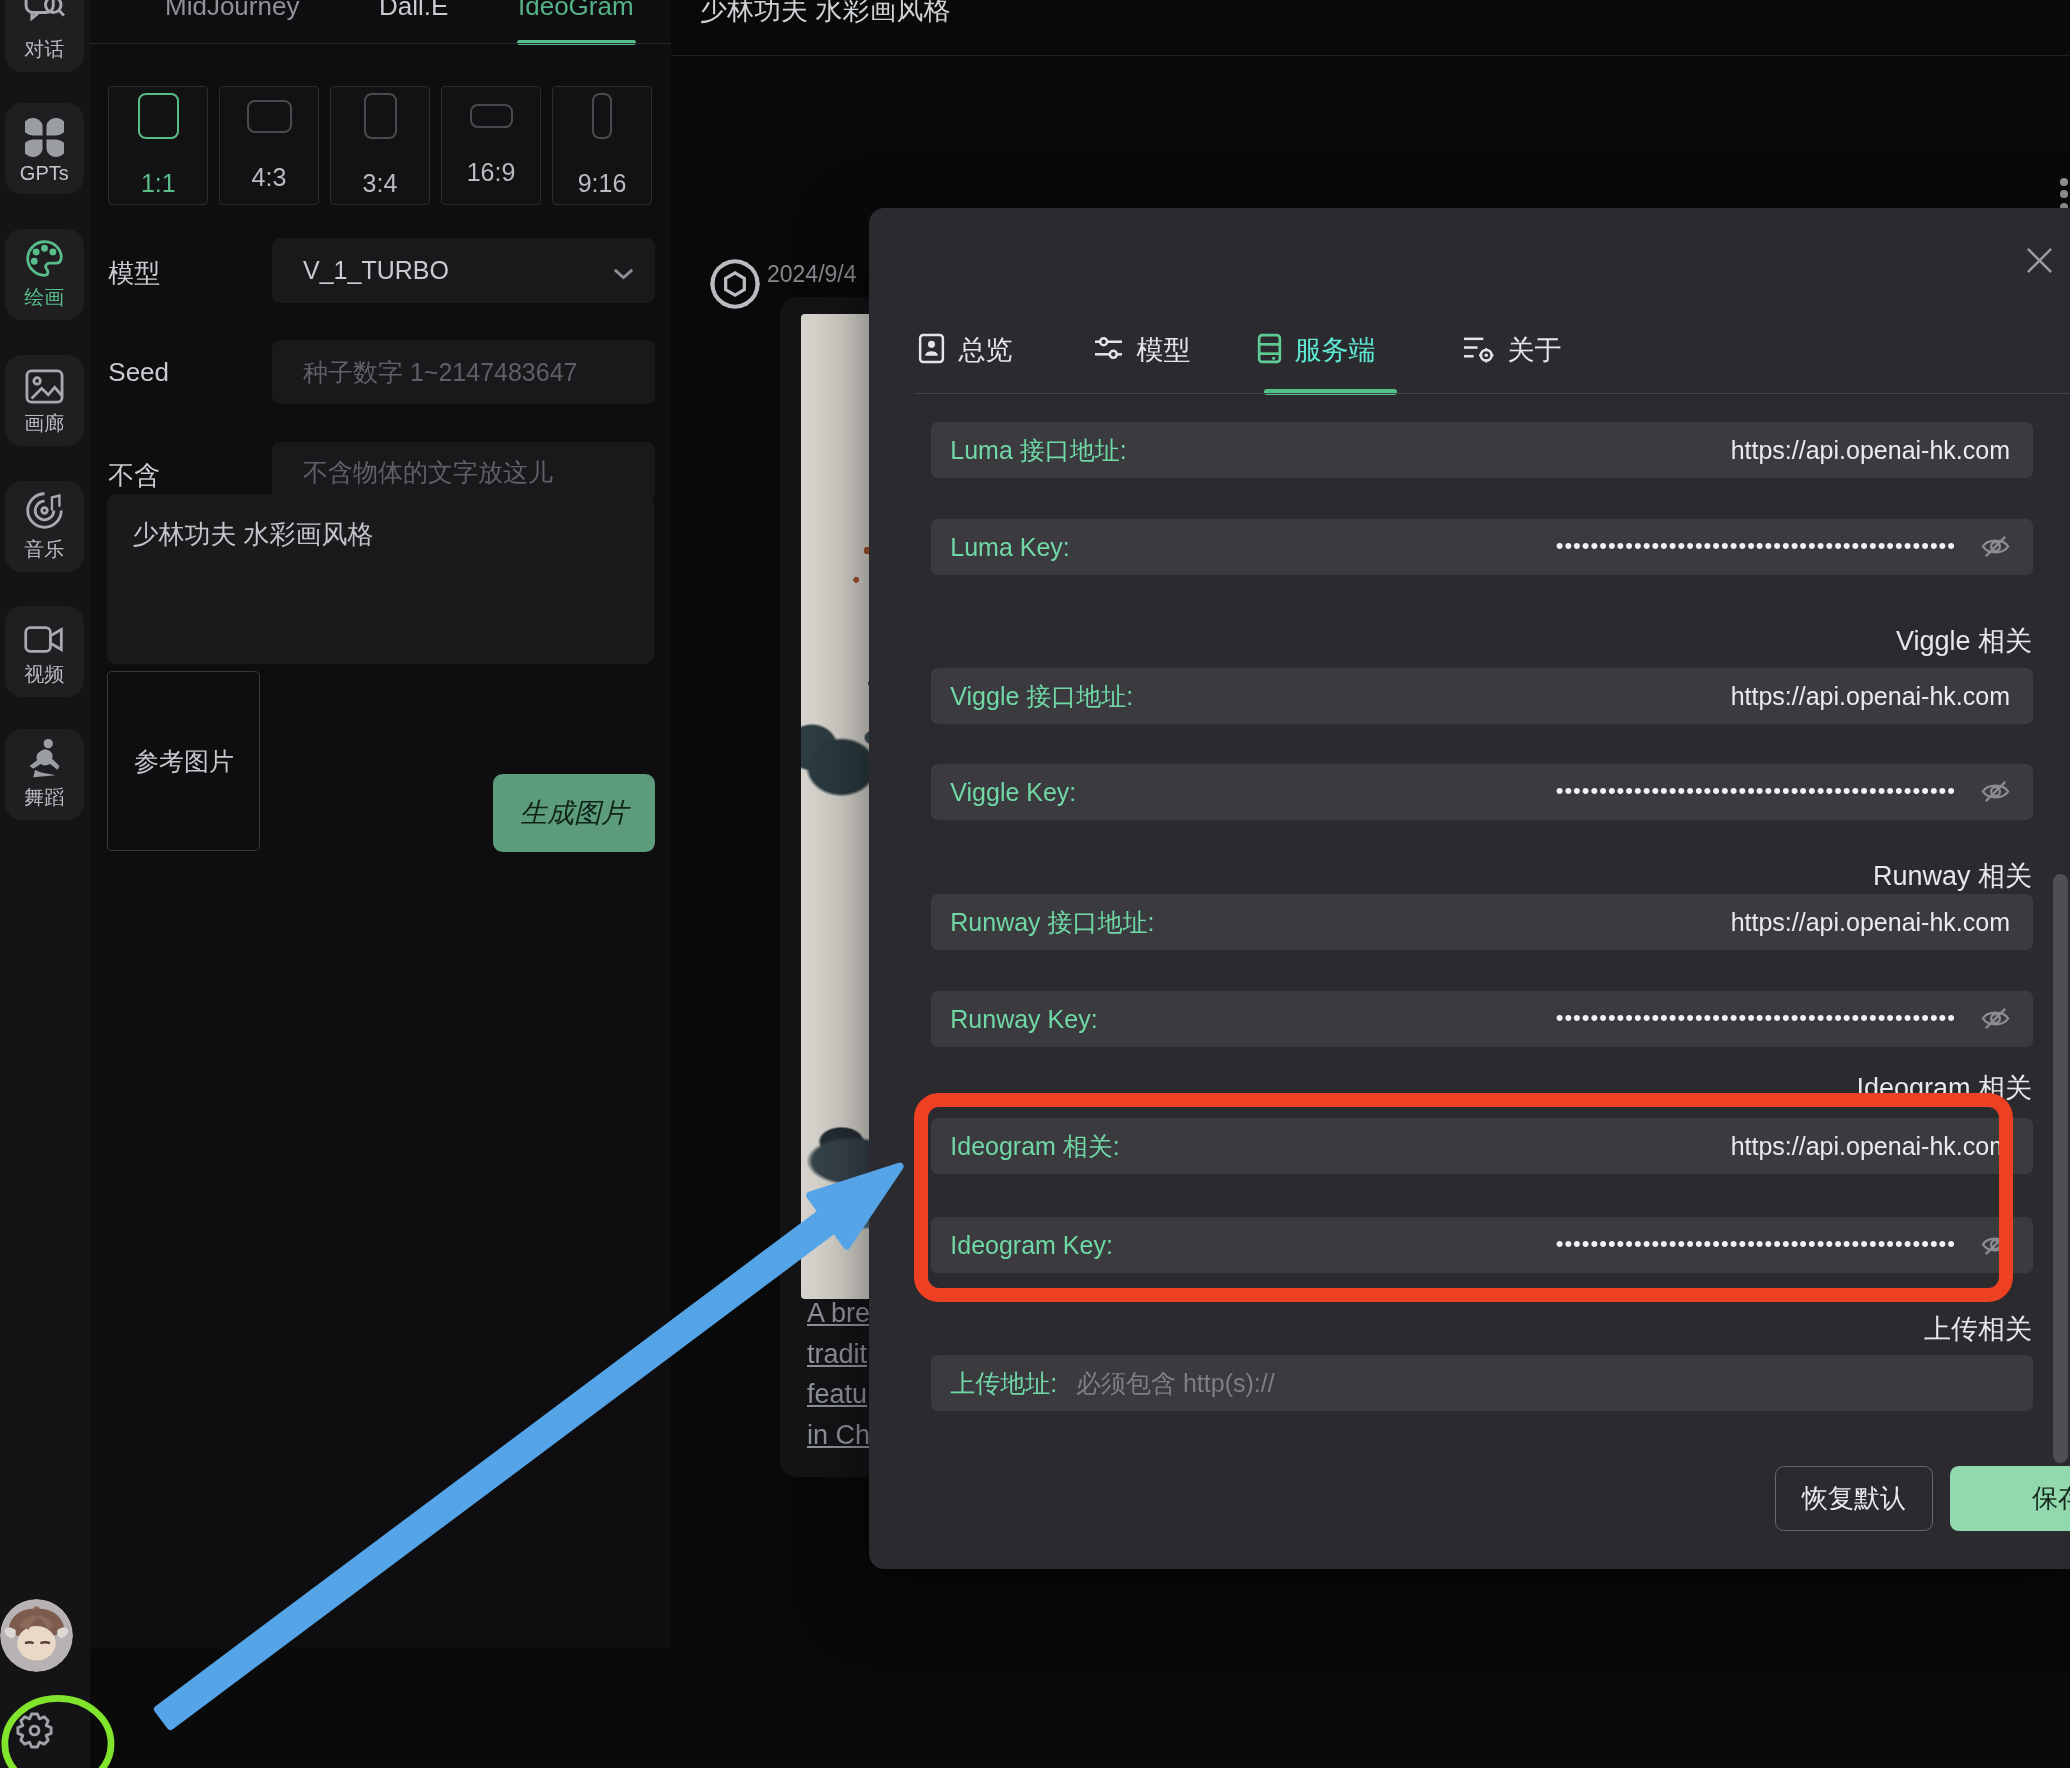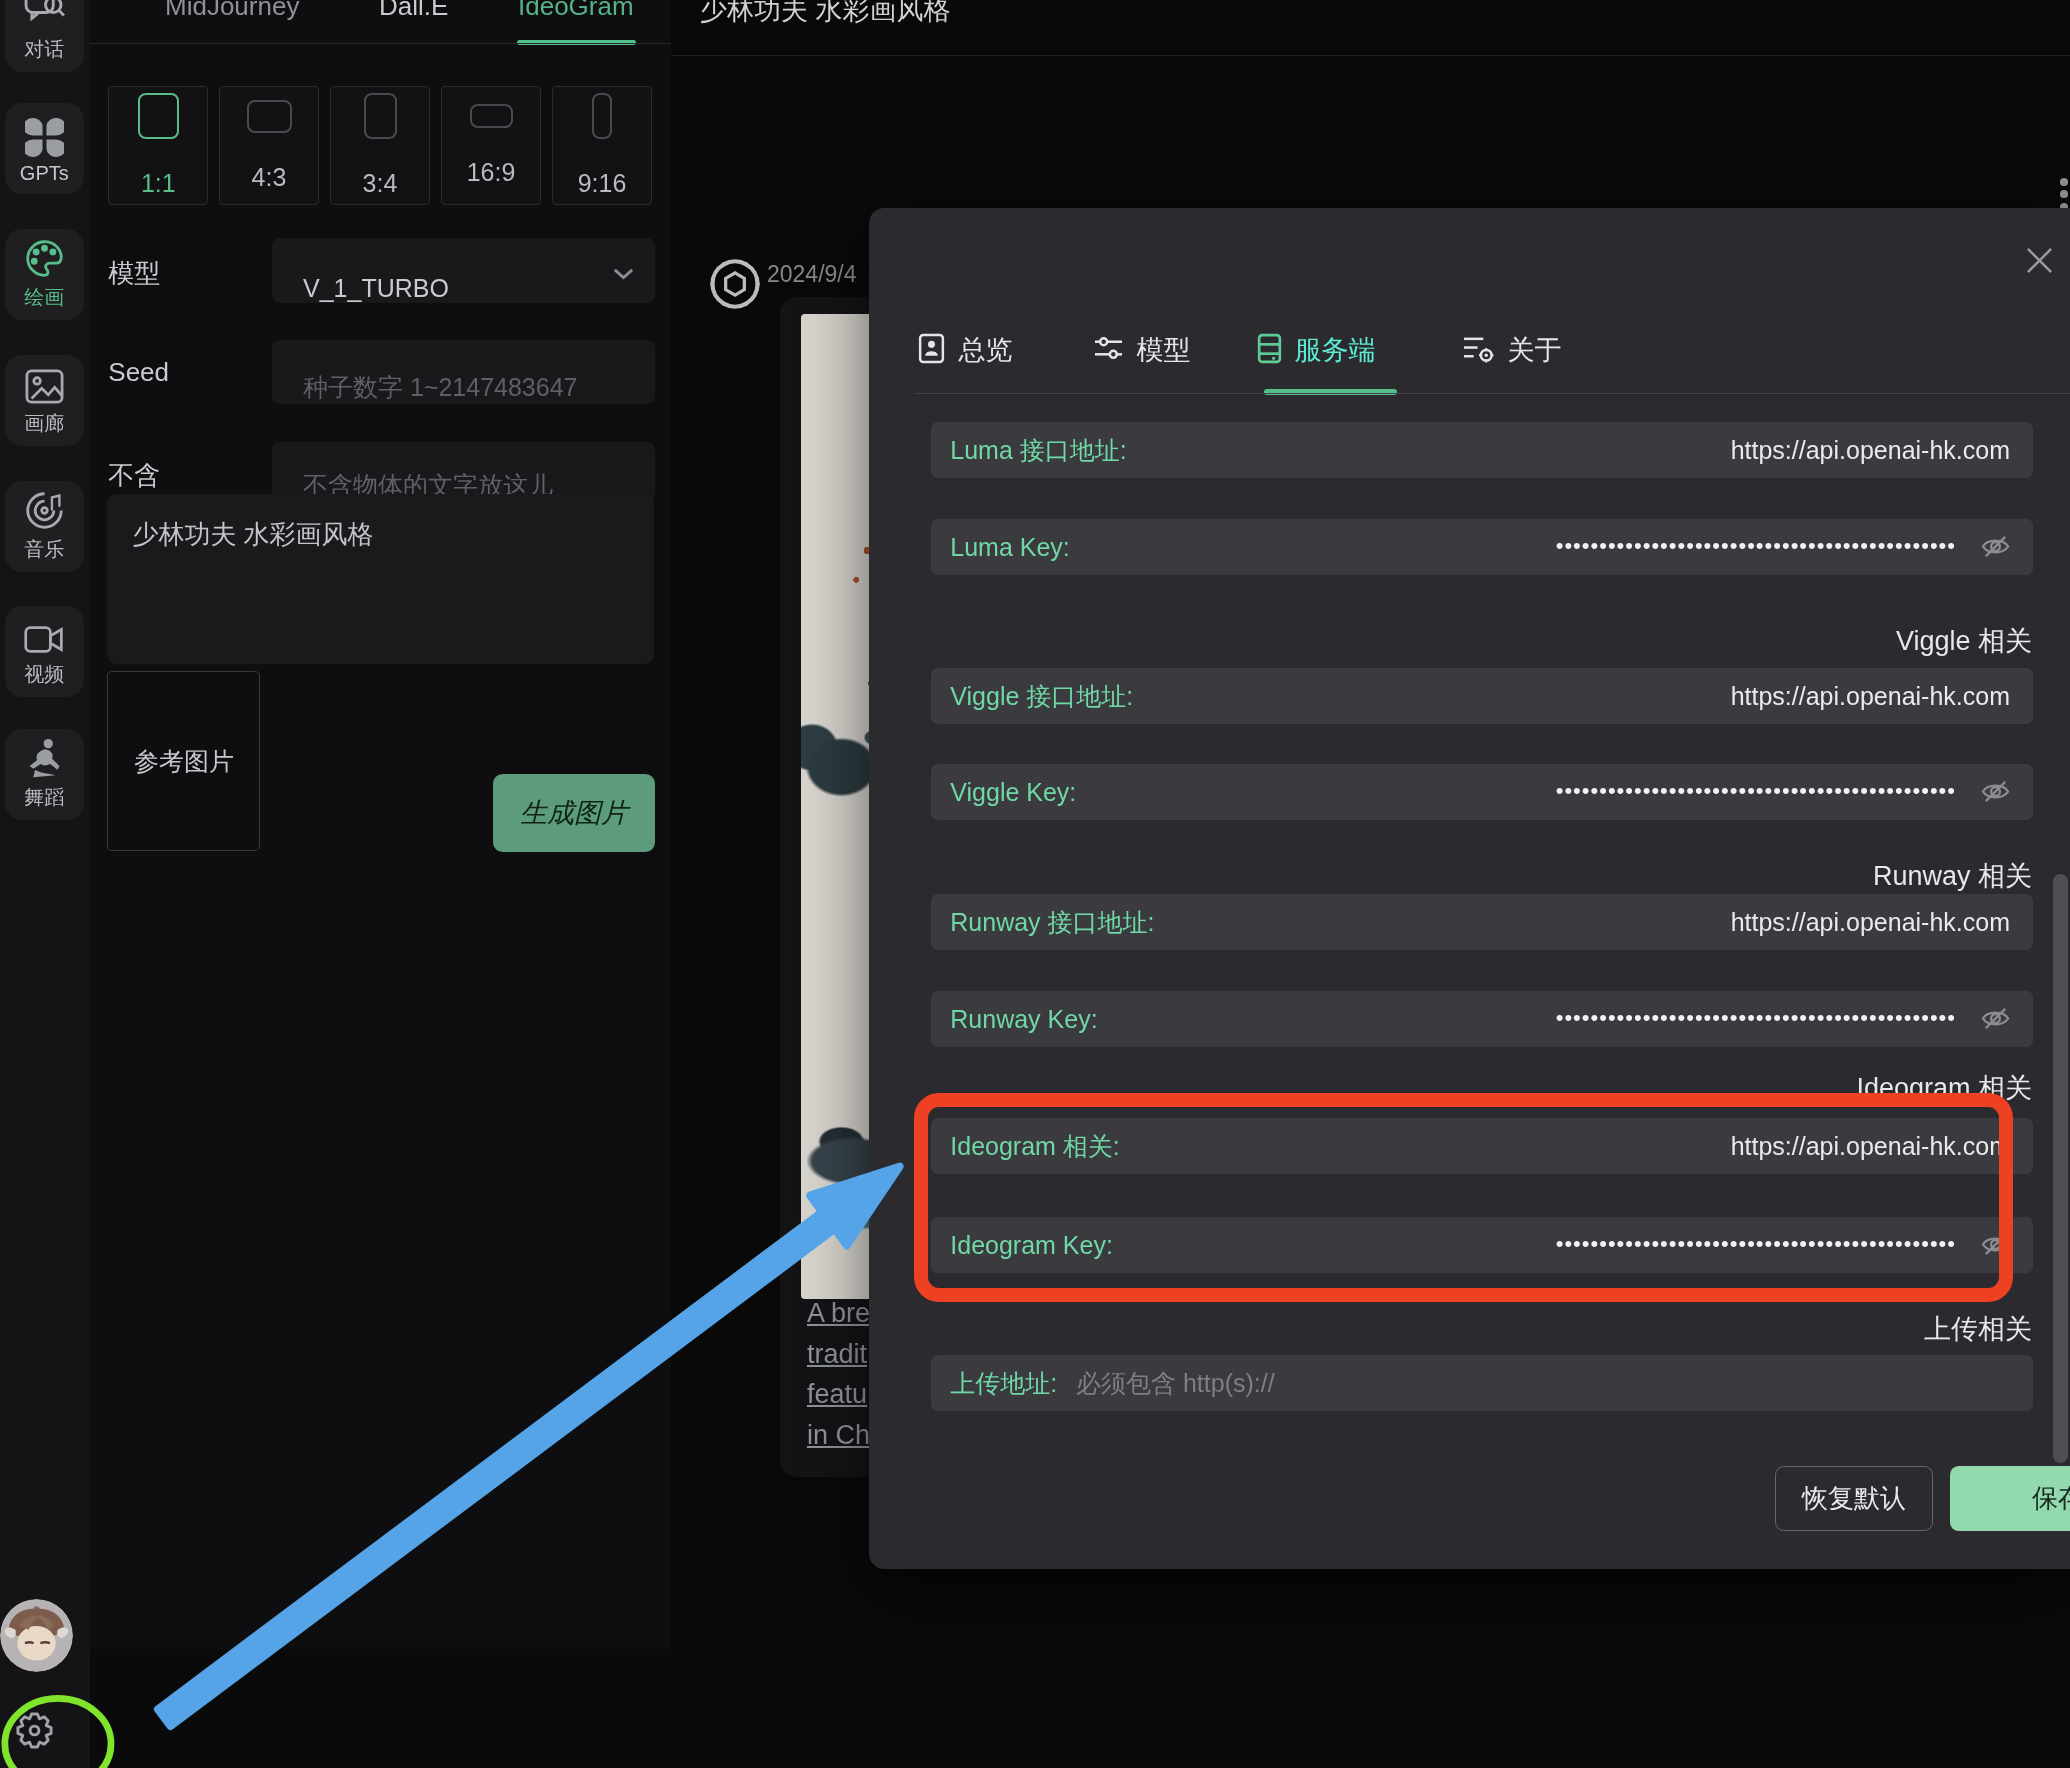--- a/index.html
+++ b/index.html
@@ -28,21 +28,21 @@
   .ar-btn{position:absolute;top:86px;width:100px;height:119px;border:1.9px solid #2c2c30;
     border-radius:4px;box-sizing:border-box;display:flex;flex-direction:column;
     align-items:center;justify-content:center;gap:30px;background:#121214;}
   .ar-shape{border:2.9px solid #4a4a4e;border-radius:7.7px;}
   .ar-lbl{font-size:25px;color:#b9bcbf;}
   .ar-btn.active .ar-shape{border-color:#5abd88;}
   .ar-btn.active .ar-lbl{color:#5abd88;}
 
   .form-lbl{position:absolute;left:18.3px;font-size:26px;color:#c9cbce;}
   .form-box{position:absolute;left:182px;width:383px;background:#19191c;border-radius:7.7px;
-    color:#c9cbce;font-size:25px;display:flex;align-items:flex-end;box-sizing:border-box;}
+    color:#c9cbce;font-size:25px;display:flex;align-items:center;box-sizing:border-box;}
   .placeholder{color:#5d6065;}
   #prompt-box{position:absolute;left:17.4px;top:494px;width:547px;height:170px;background:#1a1a1d;
     border:none;border-radius:9.7px;box-sizing:border-box;padding:23px 25px;color:#c3c5c8;
     font-size:26px;font-family:"Liberation Sans",sans-serif;resize:none;outline:none;}
   #ref-box{position:absolute;left:17.4px;top:671px;width:153px;height:180px;border:1.9px solid #39393d;
     border-radius:4.8px;box-sizing:border-box;display:flex;align-items:center;justify-content:center;
     font-size:25px;color:#c6c8cb;}
   #gen-btn{position:absolute;left:403px;top:774px;width:162px;height:78px;background:#5c9c7c;
     border-radius:9.7px;display:flex;align-items:center;justify-content:center;
     font-size:27px;color:#0e2217;font-style:italic;}

